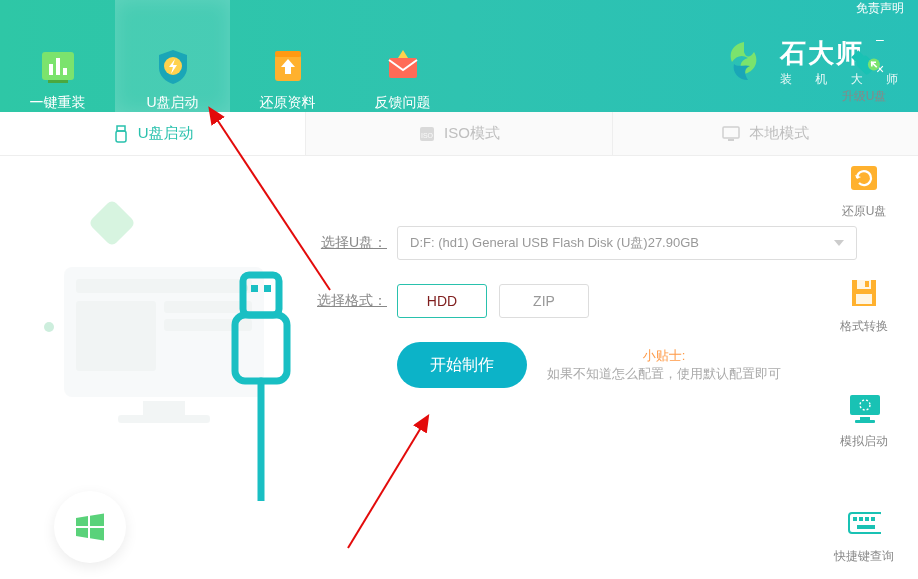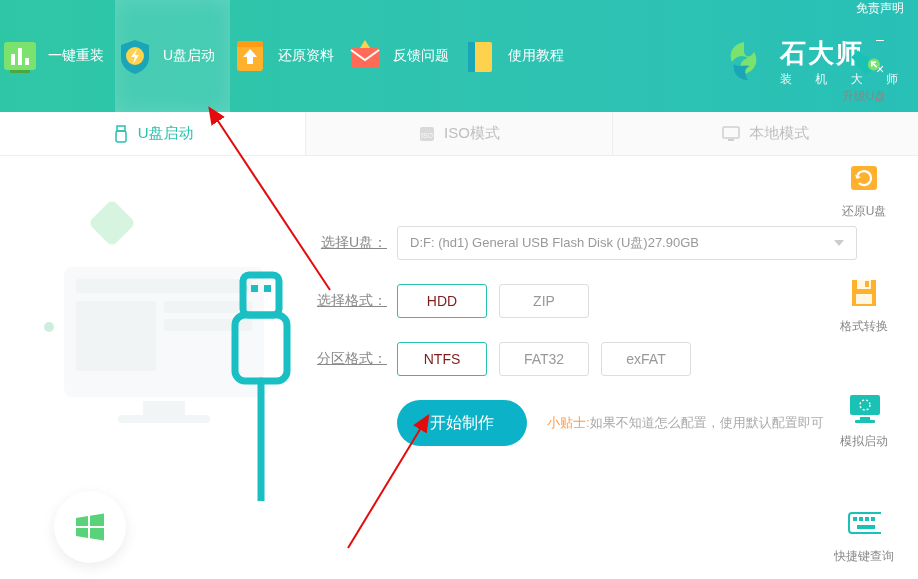--- a/index.html
+++ b/index.html
@@ -2,21 +2,21 @@
 <html><head>
 <meta charset="utf-8">
 <style>
   * { margin: 0; padding: 0; box-sizing: border-box; font-family: "Microsoft YaHei", "PingFang SC", sans-serif; }
   body { width: 918px; height: 579px; background: #fff; overflow: hidden; position: relative;}
   .header { height: 112px; background: linear-gradient(to right, #2ec7a6 0%, #2fc3b0 50%, #28c0b7 100%); display: flex; position: relative; }
   .top-bar { position: absolute; top: 0; right: 0; height: 24px; display: flex; align-items: center; gap: 14px; padding-right: 14px; flex-direction: column; }
   .top-link { color: #fff; font-size: 12px; cursor: pointer; }
   .win-btn { color: #fff; width: 16px; text-align: center; cursor: pointer; font-size: 14px; line-height: 16px;}
   .nav { display: flex; height: 100%; }
-  .nav-item { width: 115px; display: flex; align-items: center; justify-content: flex-start; gap: 8px; cursor: pointer; position: relative; }
+  .nav-item { width: 115px; display: flex; flex-direction: column; align-items: center; justify-content: flex-end; gap: 8px; cursor: pointer; position: relative; }
   .nav-item.active { background: rgba(255,255,255,0.12); box-shadow: inset 0 0 20px rgba(255,255,255,0.15);}
   .nav-label { color: #fff; font-size: 14px; }
   .brand { position: absolute; right: 10px; top: 36px; display: flex; align-items: center; gap: 12px;}
   .brand-text { color: #fff; }
   .brand-title { font-size: 26px; font-weight: bold; letter-spacing: 2px;}
   .brand-sub { font-size: 12px; letter-spacing: 10px; opacity: .9;}
   .subtabs { height: 44px; display: flex; border-bottom: 1px solid #eee;}
   .subtab { flex: 1; display: flex; align-items: center; justify-content: center; gap: 8px; font-size: 15px; cursor: pointer; border-right: 1px solid #eee;}
   .subtab:last-child { border-right: none;}
   .subtab.active { color: #29c1ad; }
@@ -24,21 +24,21 @@
   .content { display: flex; height: calc(100% - 112px - 44px); }
   .left-illus { width: 312px; position: relative; flex-shrink: 0;}
   .form-area { flex: 1; padding: 70px 40px 0 0; }
   .row { display: flex; align-items: center; margin-bottom: 24px; }
   .row-label { width: 75px; text-align: right; color: #888; font-size: 14px; margin-right: 10px; text-decoration: underline;}
   .select-box { flex: 0 0 460px; height: 34px; border: 1px solid #ddd; border-radius: 3px; display: flex; align-items: center; justify-content: space-between; padding: 0 12px; color: #999; font-size: 13px; font-family: monospace, sans-serif; cursor: pointer;}
   .tri-down { width: 0; height: 0; border-left: 5px solid transparent; border-right: 5px solid transparent; border-top: 6px solid #ccc;}
   .opt-btn { height: 34px; width: 90px; border: 1px solid #ddd; border-radius: 3px; display: flex; align-items: center; justify-content: center; font-size: 14px; color: #999; cursor: pointer; margin-right: 12px;}
   .opt-btn.selected { border-color: #29c1ad; color: #7f1d1d; }
   .start-btn { width: 130px; height: 46px; background: #0cb3c8; color: #fff; border-radius: 23px; display: flex; align-items: center; justify-content: center; font-size: 16px; cursor: pointer; margin-left: 85px;}
-  .tip-line { display:flex; align-items:center; margin-left:20px; font-size: 13px;}
+  .tip-line { display:flex; align-items:center; margin-left:20px; font-size: 13px; flex-direction: column;}
   .tip-label { color: #ff9a47; }
   .tip-text { color: #aaa;}
   .bottom-tools { position: absolute; bottom: 14px; right: 20px; display: flex; gap: 56px; flex-direction: column;}
   .tool { display: flex; flex-direction: column; align-items: center; gap: 8px; cursor: pointer; width: 68px;}
   .tool-label { font-size: 12px; color: #888;}
   .tool-icon { width: 34px; height: 34px; display:flex; align-items:center; justify-content:center;}
   
   .win-circle { position:absolute; left:54px; top:335px; width:72px; height:72px; background:#fff; border-radius:50%; box-shadow:0 4px 14px rgba(0,0,0,.08); display:flex; align-items:center; justify-content:center;}
   .deco-dot { position:absolute; border-radius:6px;}
 </style>
@@ -80,27 +80,20 @@
       <span class="nav-label">还原资料</span>
     </div>
     <div class="nav-item">
       <svg width="40" height="40">
         <rect x="6" y="12" width="28" height="20" rx="2" fill="#ff6b57"></rect>
         <path d="M6 14 L20 24 L34 14" stroke="#fff" stroke-width="2" fill="none"></path>
         <path d="M20 4 L15 12 H25 Z" fill="#ffd24d"></path>
       </svg>
       <span class="nav-label">反馈问题</span>
     </div>
-    <div class="nav-item">
-      <svg width="40" height="40">
-        <rect x="8" y="6" width="24" height="30" rx="2" fill="#ffd24d"></rect>
-        <rect x="8" y="6" width="7" height="30" fill="#1aa6b7"></rect>
-      </svg>
-      <span class="nav-label">使用教程</span>
-    </div>
   </div>
 
   <div class="brand">
     <svg width="48" height="48">
       <path d="M24 4 C14 6 8 14 12 24 C16 18 22 16 28 20 C20 22 18 30 24 36 C34 34 40 24 34 14 C30 20 26 20 24 14 Z" fill="#7be36d"></path>
       <path d="M14 26 C12 34 18 42 28 42 C24 36 24 30 30 28 C24 26 18 30 14 26 Z" fill="#1aa6b7"></path>
     </svg>
     <div class="brand-text">
       <div class="brand-title">石大师</div>
       <div class="brand-sub">装 机 大 师</div>
@@ -173,26 +166,20 @@
       <div class="select-box">
         <span>D:F: (hd1) General USB Flash Disk  (U盘)27.90GB</span>
         <span class="tri-down"></span>
       </div>
     </div>
     <div class="row">
       <div class="row-label">选择格式：</div>
       <div class="opt-btn selected">HDD</div>
       <div class="opt-btn">ZIP</div>
     </div>
-    <div class="row">
-      <div class="row-label">分区格式：</div>
-      <div class="opt-btn selected">NTFS</div>
-      <div class="opt-btn">FAT32</div>
-      <div class="opt-btn">exFAT</div>
-    </div>
     <div class="row" style="margin-top:6px;">
       <div class="start-btn">开始制作</div>
       <div class="tip-line">
         <span class="tip-label">小贴士:</span>
         <span class="tip-text">如果不知道怎么配置，使用默认配置即可</span>
       </div>
     </div>
   </div>
 </div>
 

